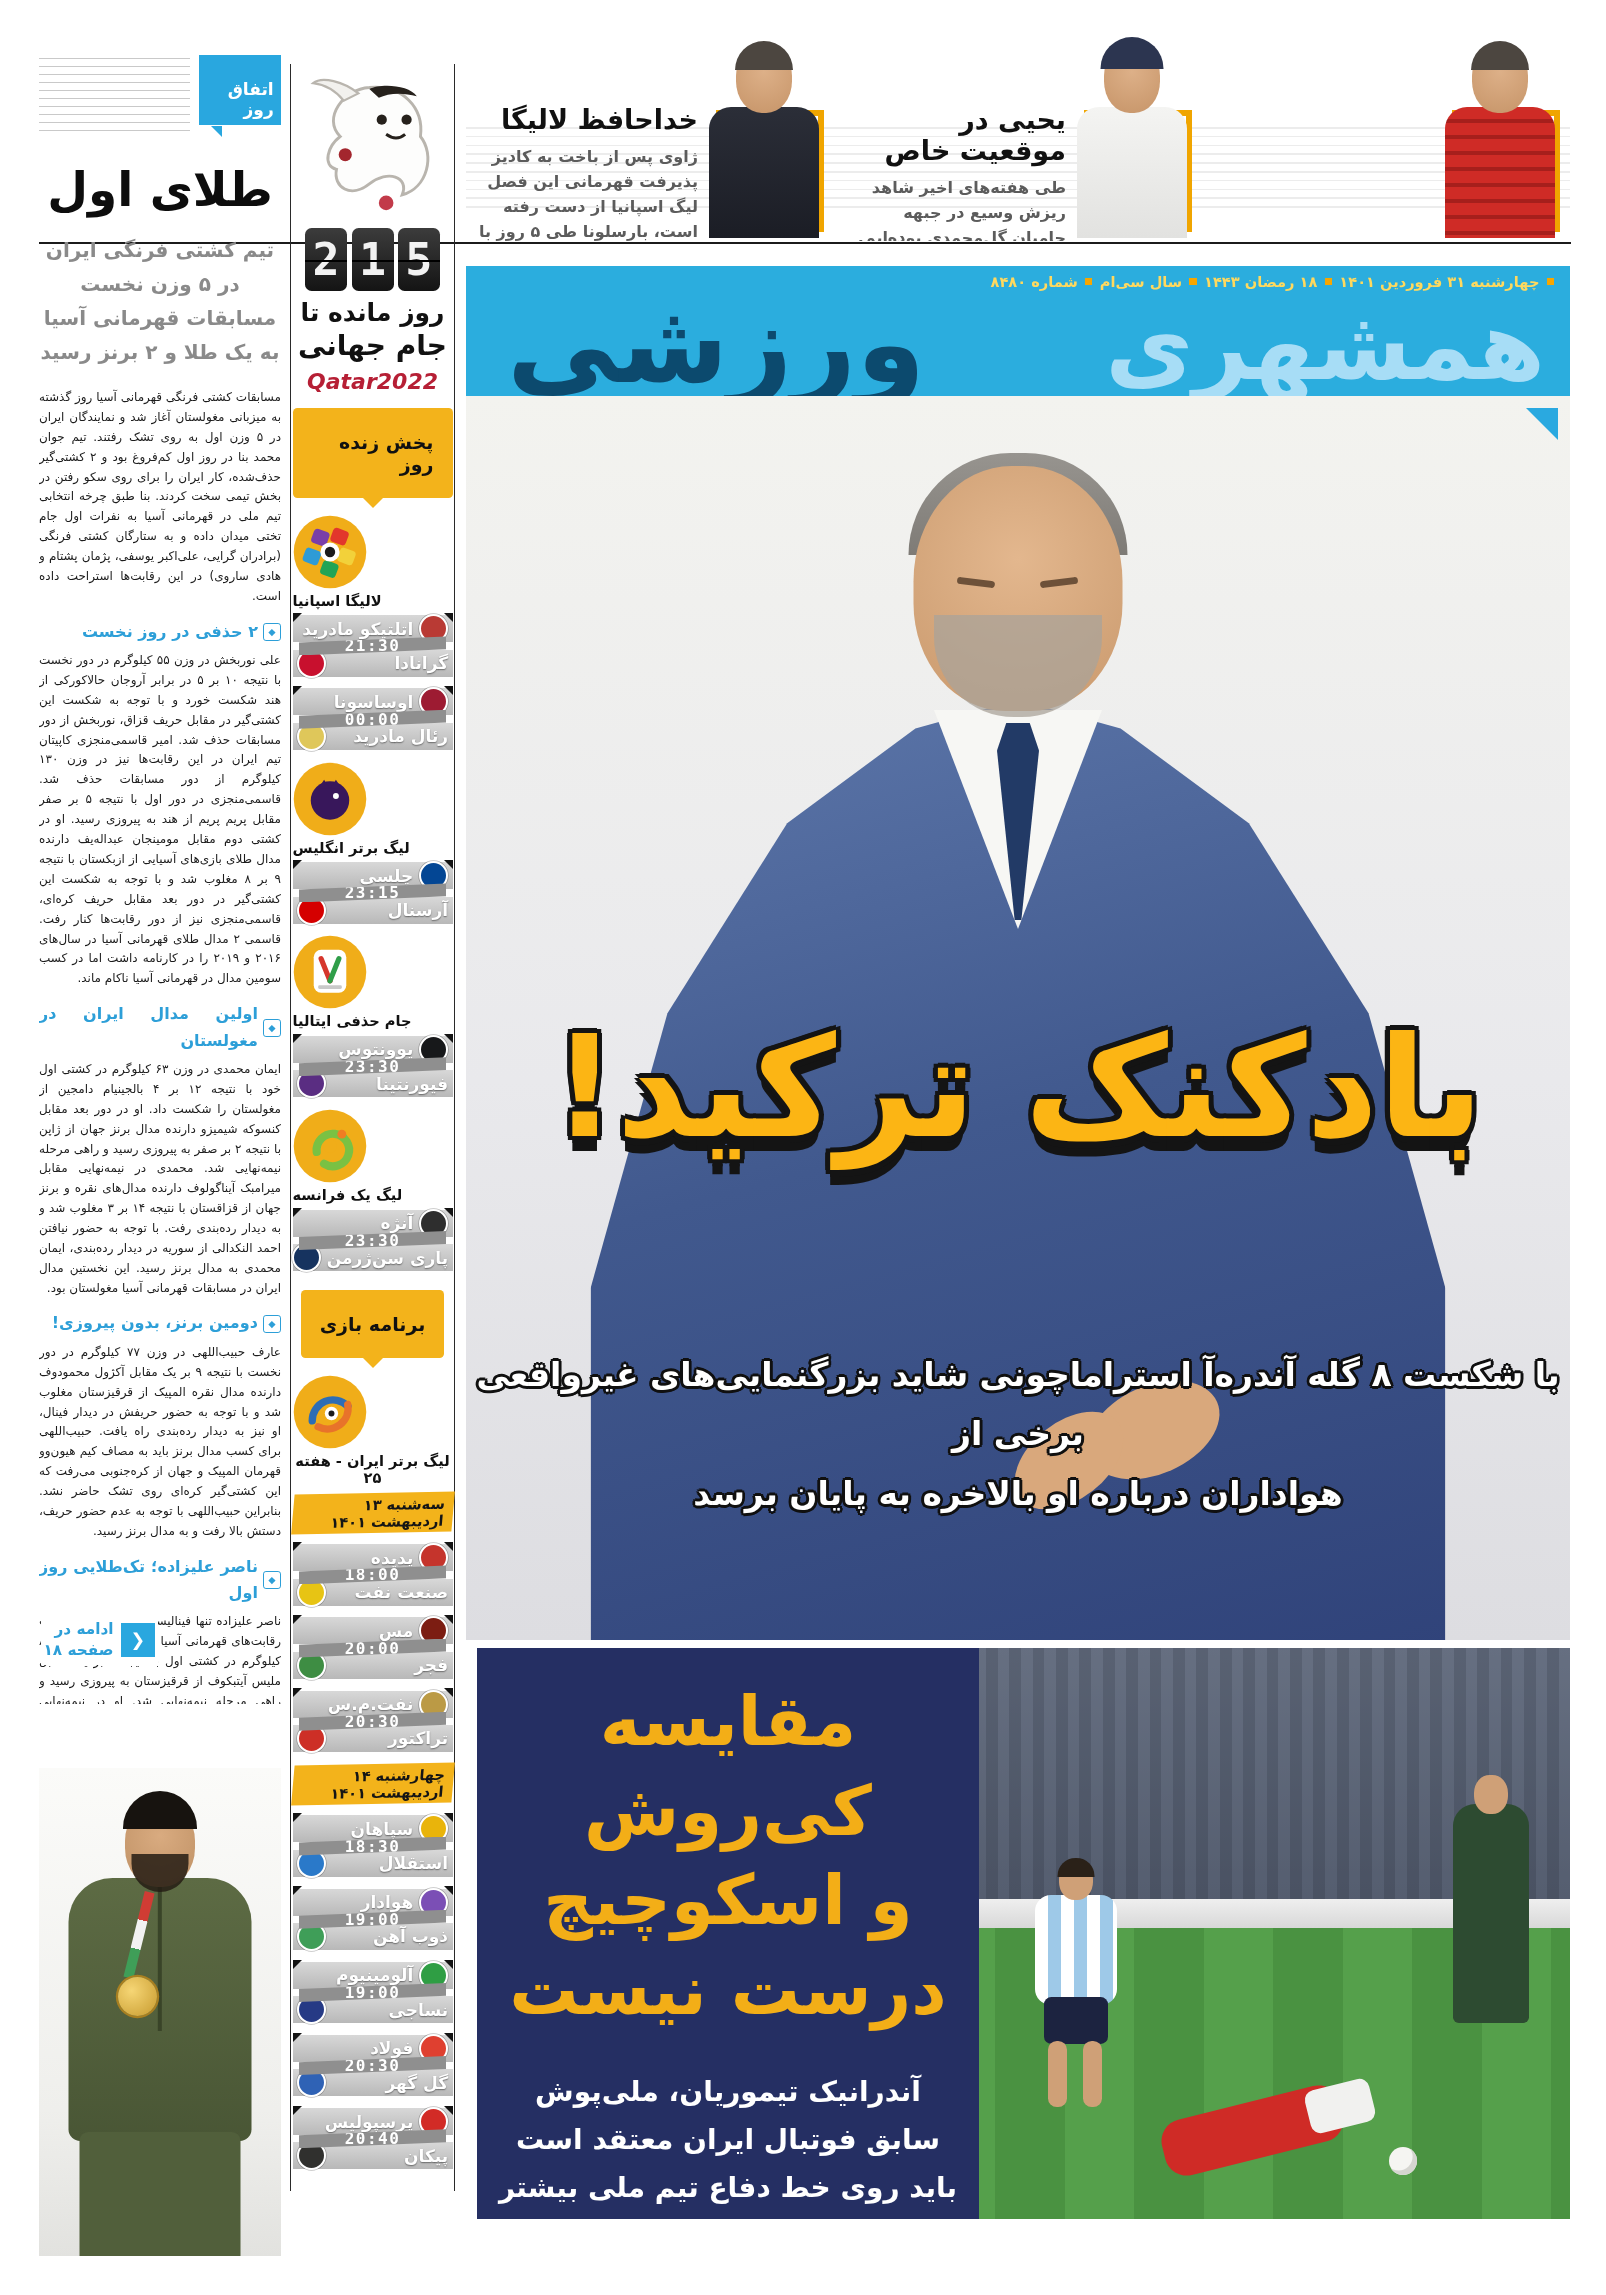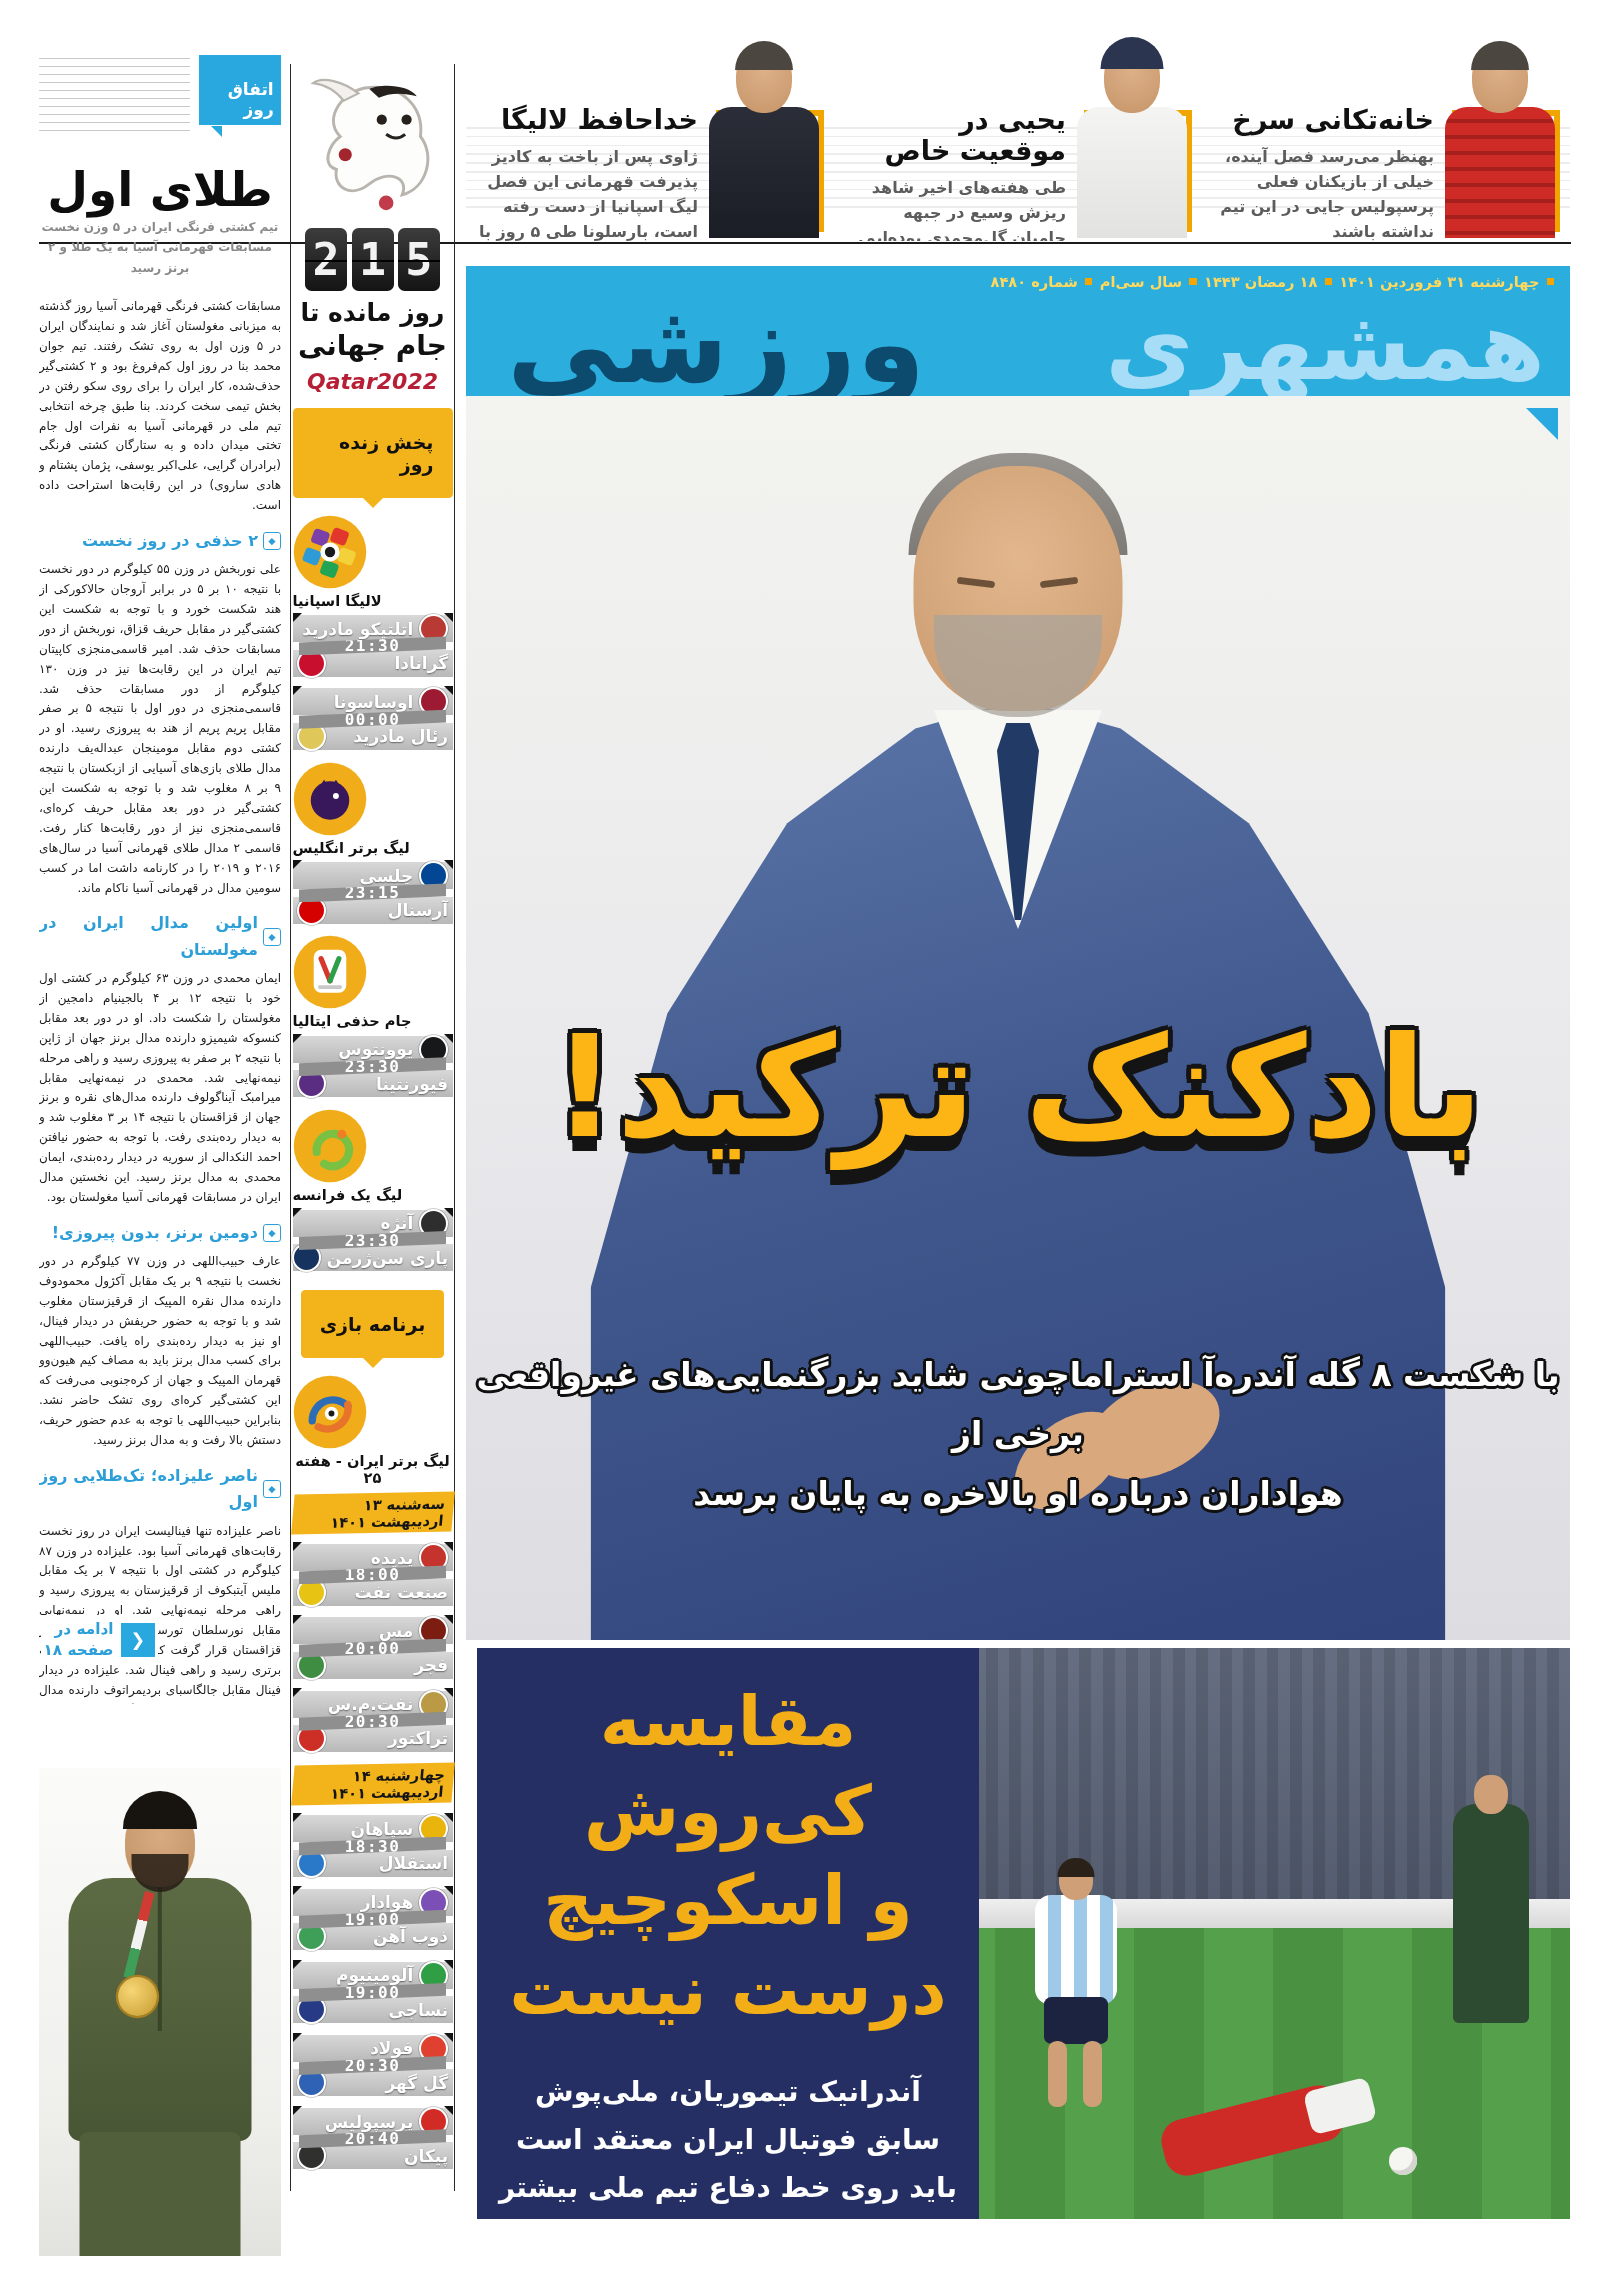--- a/index.html
+++ b/index.html
@@ -144,21 +144,21 @@
   .art-text{position:relative;height:1649px;overflow:hidden;}
   .ev-row{display:flex;gap:8.8px;align-items:flex-start;}
   .ev-badge{position:relative;width:82px;height:70px;background:#29a7df;flex:0 0 auto;}
   .ev-badge span{position:absolute;right:7.3px;bottom:5.8px;color:#fff;font-size:17px;font-weight:bold;}
   .ev-badge::after{content:"";position:absolute;left:11.7px;bottom:-11.7px;
       border:11.7px solid transparent;border-top-color:#29a7df;border-bottom:none;border-right:none;}
   .note-lines{flex:1;height:76px;margin-top:2.9px;
       background:repeating-linear-gradient(to bottom,#c9c9c9 0 1.5px,transparent 1.5px 8px),
                  repeating-linear-gradient(90deg,transparent 0 3.7px,#fff 3.7px 6.6px);}
   .art-title{margin-top:28px;text-align:center;font-size:47px;font-weight:bold;color:#0d0d0d;}
-  .art-lead{margin-top:0;text-align:center;font-size:12px;font-weight:bold;color:#8a8a8a;line-height:1.7;}
+  .art-lead{margin-top:16px;text-align:center;font-size:20px;font-weight:bold;color:#8a8a8a;line-height:1.7;}
   .art-body{margin-top:19px;font-size:12px;line-height:1.66;color:#1c1c1c;text-align:justify;}
   .art-body p{margin:0 0 7.3px;}
   .sub-h{display:flex;align-items:center;gap:5.1px;margin:11.7px 0 5.8px;color:#2d9fd8;
       font-size:16px;font-weight:bold;}
   .mark{width:16px;height:16px;border:1.5px solid #2d9fd8;border-radius:2.9px;flex:0 0 auto;
       display:flex;align-items:center;justify-content:center;color:#2d9fd8;font-size:9.5px;}
   .cont{position:absolute;left:1.5px;top:1560px;background:#fff;display:flex;align-items:center;
       gap:7.3px;padding:4.4px 2.9px;z-index:4;}
   .cont .chev{width:34px;height:34px;background:#29a7df;color:#fff;display:flex;align-items:center;
       justify-content:center;font-size:17.5px;font-weight:bold;}
@@ -193,25 +193,20 @@
     <div class="teaser">
       <div class="stripes"></div>
       <div class="t-photo">
         <div class="t-frame"></div>
         <div class="bust">
           <div class="b-torso jersey-red"></div>
           <div class="b-head"></div>
           <div class="b-hair"></div>
         </div>
       </div>
-      <div class="t-body">
-        <div class="t-title">خانه‌تکانی سرخ</div>
-        <div class="t-text">بهنظر می‌رسد فصل آینده، خیلی از بازیکنان فعلی پرسپولیس جایی در این تیم نداشته باشند</div>
-
-      </div>
     </div>
     <div class="teaser">
       <div class="stripes"></div>
       <div class="t-photo">
         <div class="t-frame"></div>
         <div class="bust">
           <div class="b-torso jersey-white"></div>
           <div class="b-head"></div>
           <div class="b-cap"></div>
         </div>

